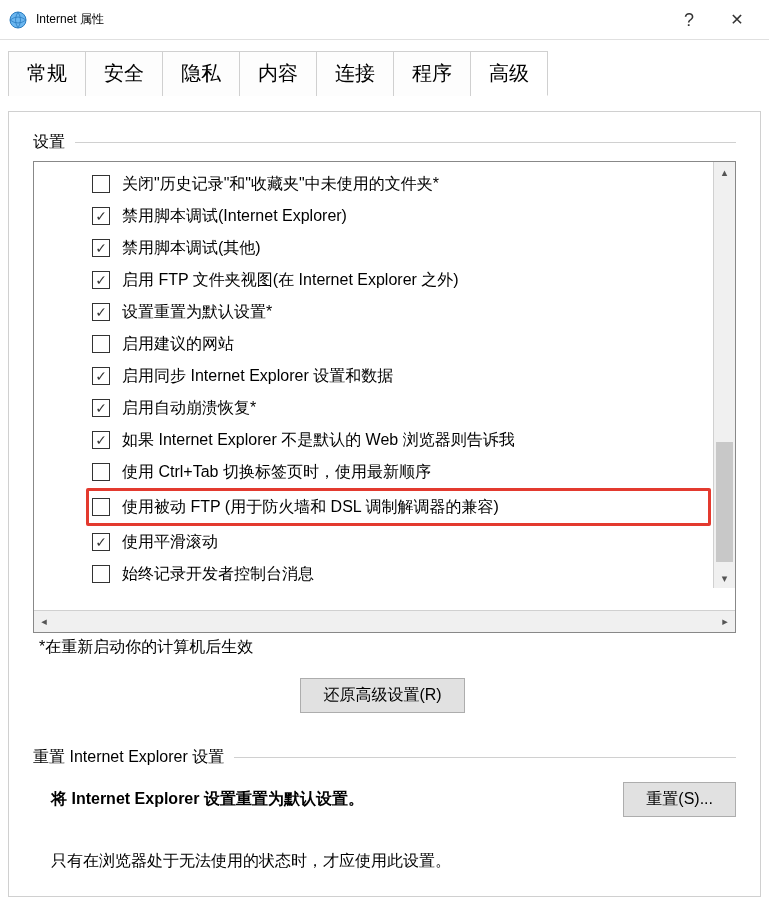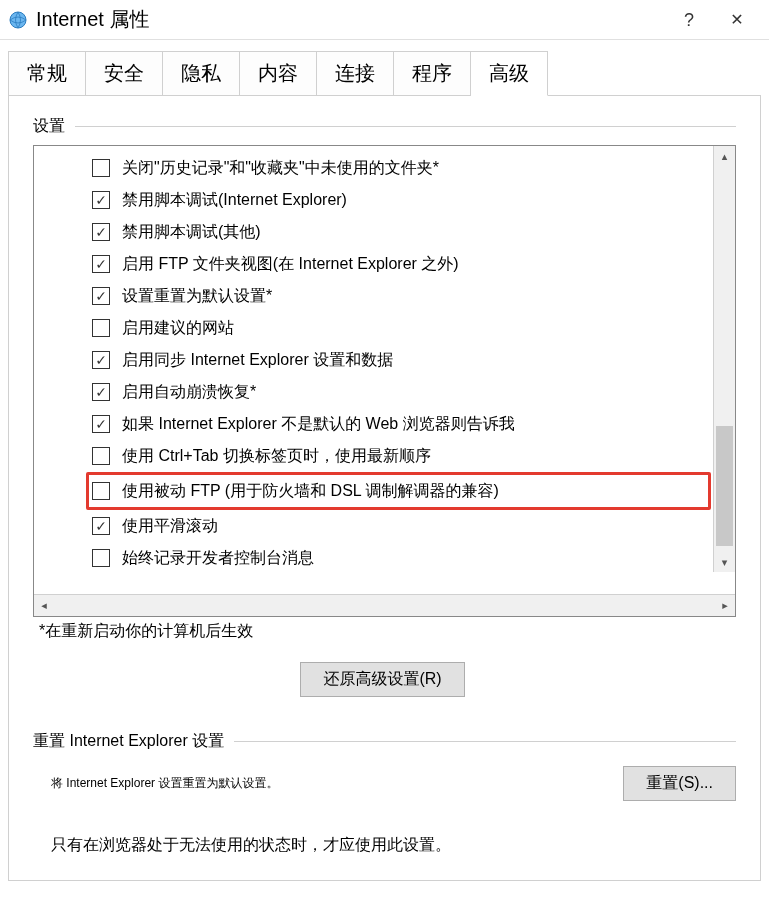--- a/index.html
+++ b/index.html
@@ -20,21 +20,21 @@
     border-bottom: 1px solid #e0e0e0;
   }
   .titlebar-icon {
     width: 20px;
     height: 20px;
     margin-right: 8px;
     display: inline-block;
   }
   .titlebar-title {
     flex: 1;
-    font-size: 20px;
+    font-size: 12px;
     color: #000;
   }
   .titlebar-help, .titlebar-close {
     width: 48px;
     text-align: center;
     line-height: 40px;
     font-size: 18px;
     color: #333;
     cursor: pointer;
   }
@@ -55,21 +55,21 @@
     top: 1px;
   }
   .tab + .tab { border-left: none; }
   .tab.active {
     background: #fff;
     border-bottom: 1px solid #fff;
     z-index: 2;
   }
   .tab-panel {
     border: 1px solid #d0d0d0;
-    margin: 0 8px 8px 8px;
+    margin: 16px 8px 8px 8px;
     padding: 20px 24px 24px 24px;
     background: #fff;
     position: relative;
   }
   .group-title {
     font-size: 16px;
     margin-bottom: 8px;
     display: flex;
     align-items: center;
   }
@@ -189,21 +189,21 @@
     margin-top: 20px;
     padding-right: 4px;
   }
   .reset-section { margin-top: 34px; }
   .reset-desc-row {
     display: flex;
     align-items: center;
     margin-top: 14px;
     margin-left: 18px;
   }
-  .reset-desc { flex: 1; font-size: 12px; }
+  .reset-desc { flex: 1; font-size: 16px; font-weight: bold; }
   .reset-note {
     margin-top: 34px;
     margin-left: 18px;
     font-size: 16px;
   }
 </style>
 </head>
 <body>
 
 <div class="titlebar">

